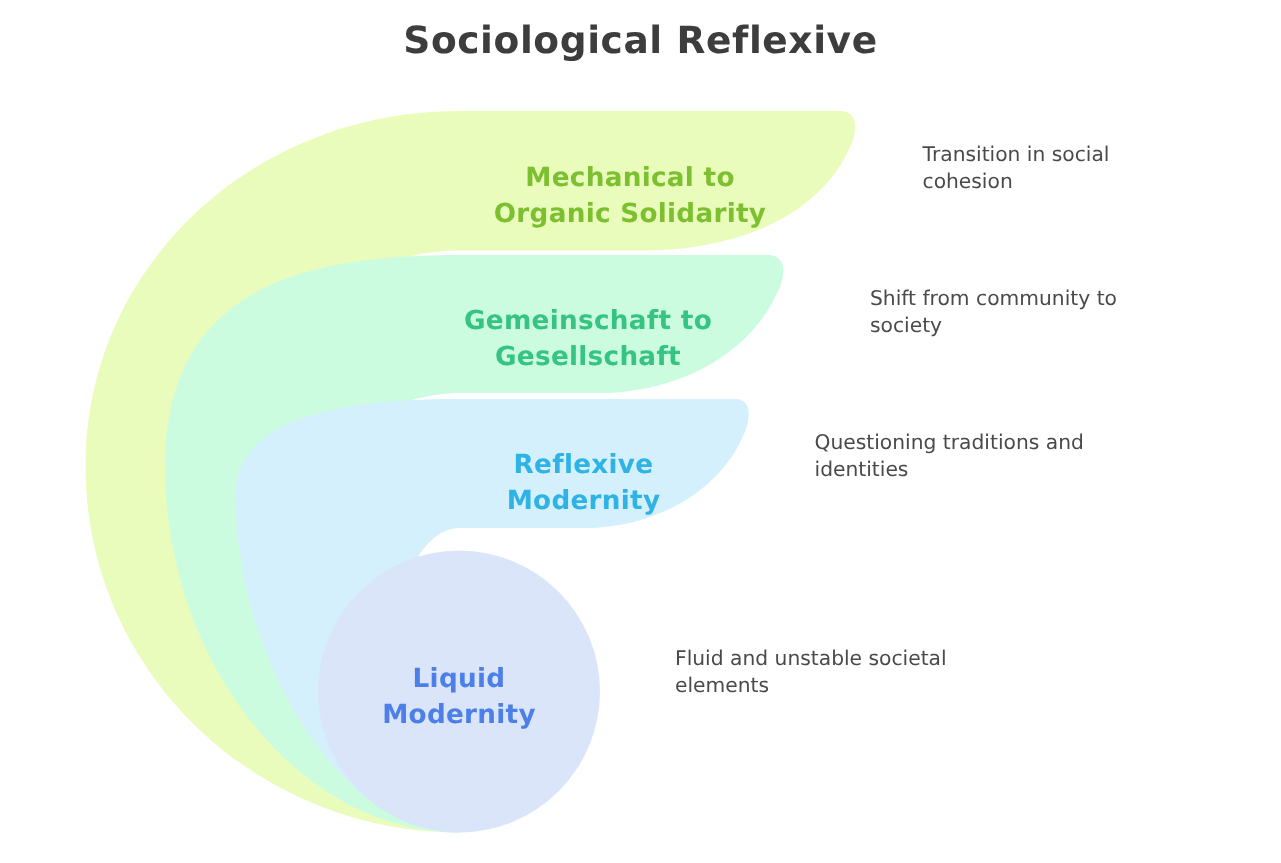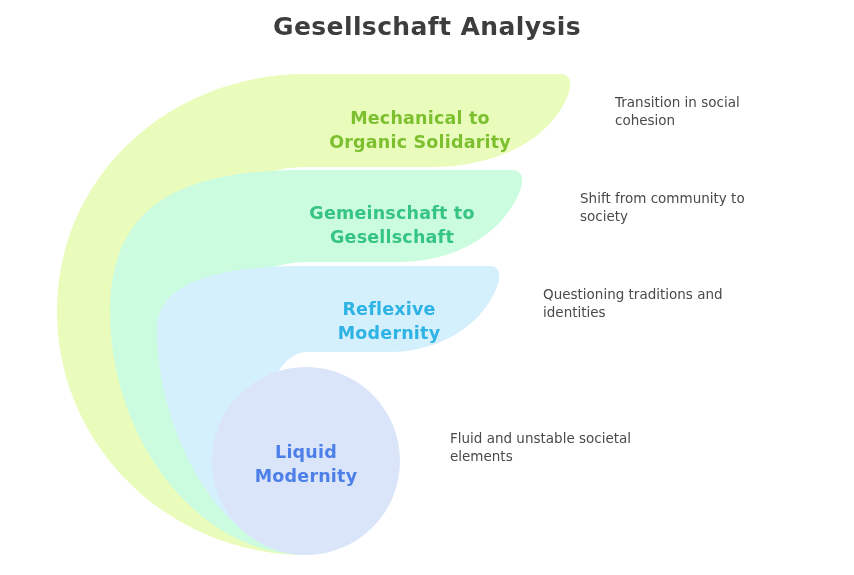--- a/index.html
+++ b/index.html
@@ -46,21 +46,21 @@
 
   .annotation-text {
     font-family: "DejaVu Sans", sans-serif;
     font-size: 13.5px;
     fill: #4a4a4a;
   }
 </style>
 </head>
 <body>
 
-<div id="page-title">Gesellschaft Analysis</div>
+<div id="page-title">Sociological Reflexive</div>
 
 <svg id="spiral-figure" viewBox="0 0 854 575" width="854" height="575" xmlns="http://www.w3.org/2000/svg">
 
   <g>
     <path d="M 306 555
              C 170 555, 57 447, 57 311
              C 57 177, 169 74, 306 74
              L 560 74
              C 571 74, 572 84, 568 95
              C 548 145, 489 167, 430 167

